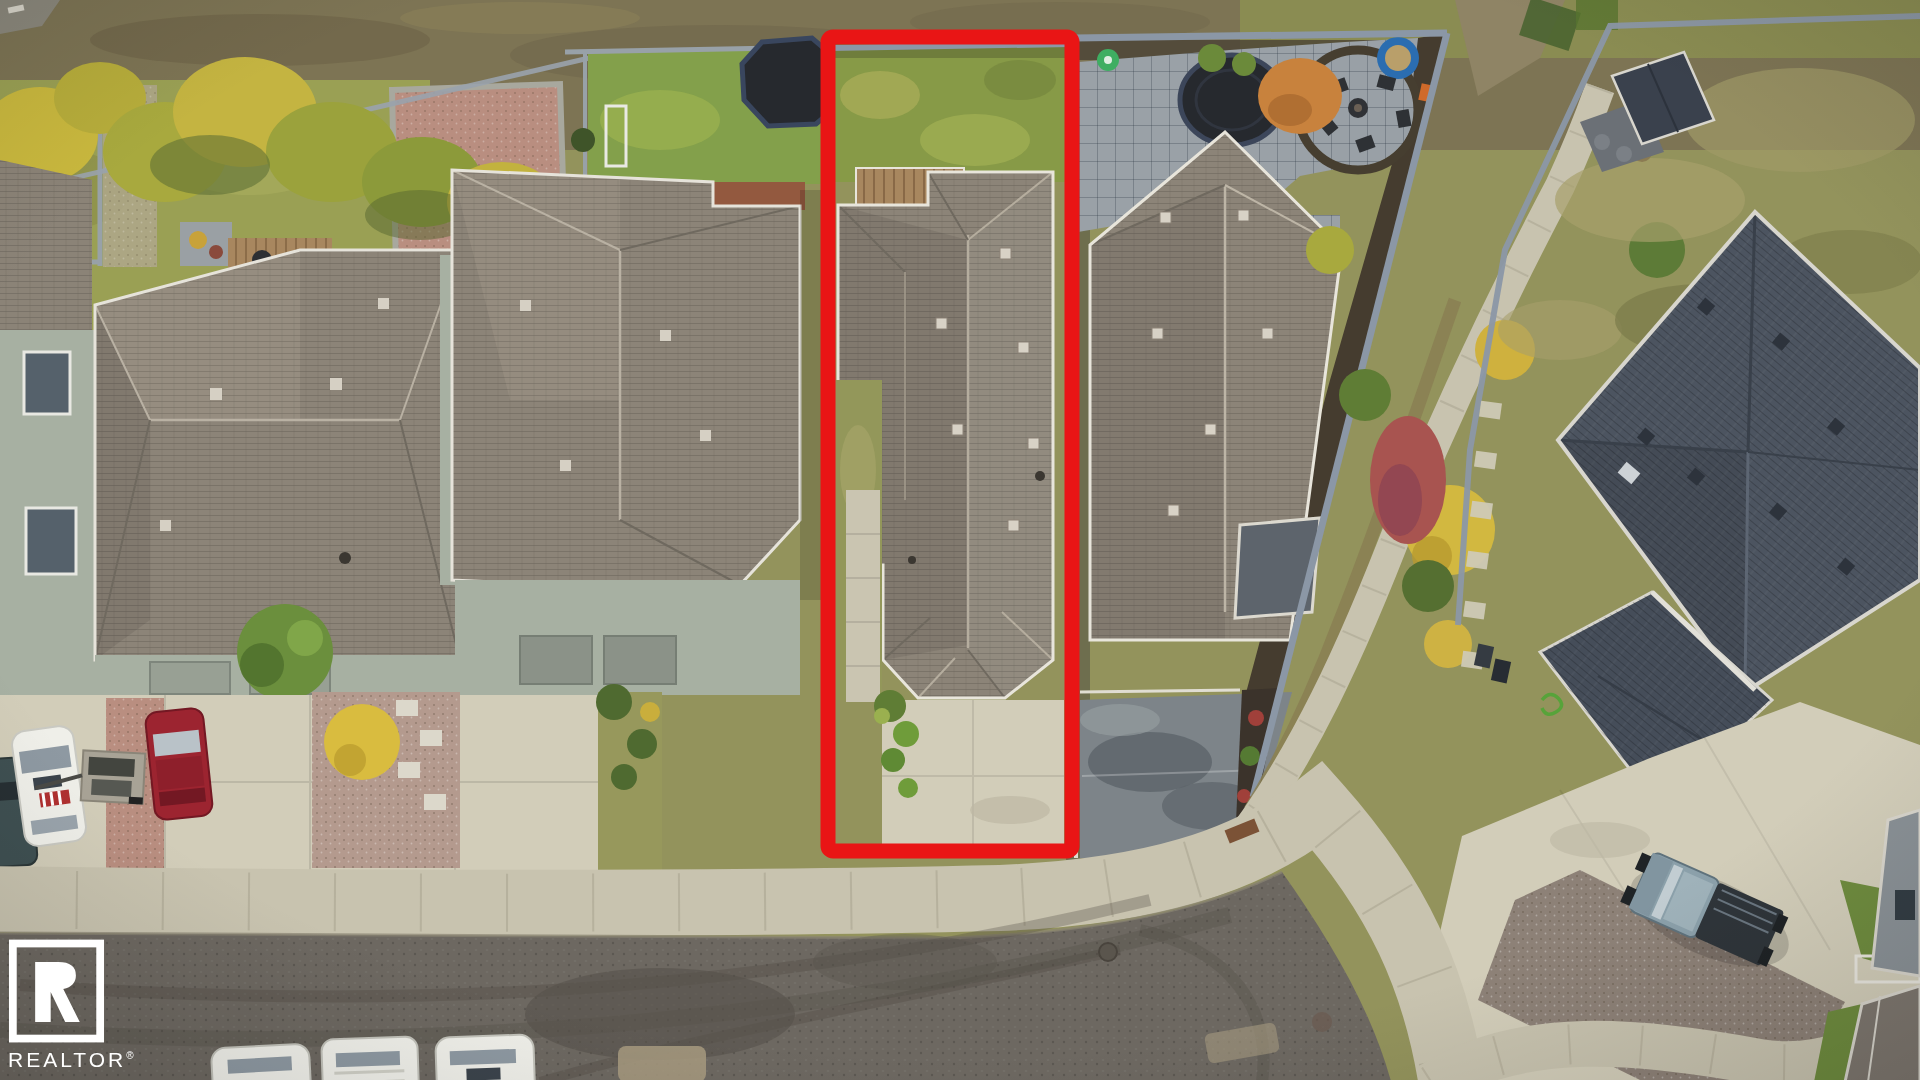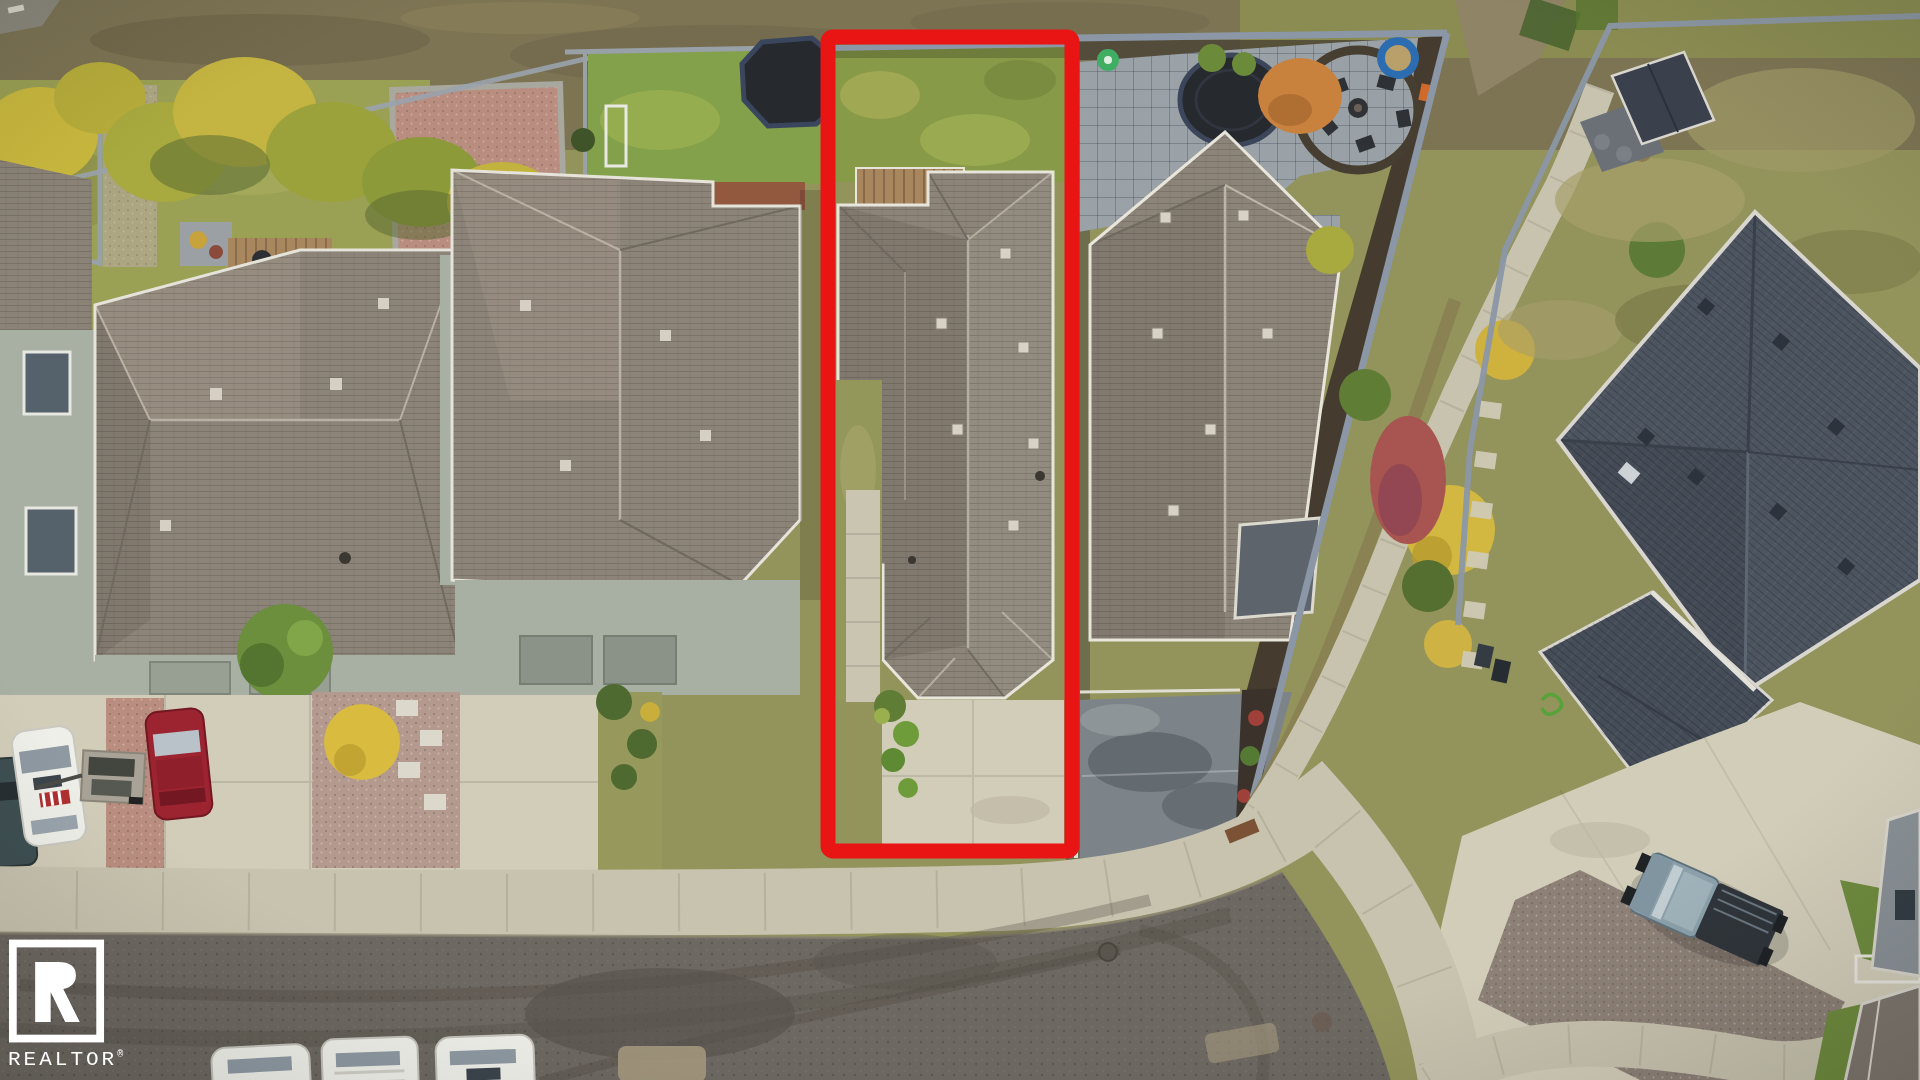--- a/index.html
+++ b/index.html
@@ -1,18 +1,18 @@
 <!DOCTYPE html>
 <html><head>
 <meta charset="utf-8">
 <style>
   html,body{margin:0;padding:0;background:#222;}
   .stage{position:relative;width:1920px;height:1080px;overflow:hidden;background:#8f8c5a;font-family:"Liberation Sans",sans-serif;}
   .stage svg{display:block;}
-  .watermark{position:absolute;left:8px;top:938px;width:140px;color:#fff;font-family:Liberation Mono, monospace;}
+  .watermark{position:absolute;left:8px;top:938px;width:140px;color:#fff;}
   .wm-box{display:block;width:97px;height:108px;}
   .wm-text{margin-top:2px;font-size:21px;font-weight:400;letter-spacing:3px;color:#fff;white-space:nowrap;}
   .wm-reg{font-size:10px;vertical-align:super;letter-spacing:0;}
 </style>
 </head>
 <body>
 
 <div class="stage">
 <svg width="1920" height="1080" viewBox="0 0 1920 1080" xmlns="http://www.w3.org/2000/svg">
 <defs>

